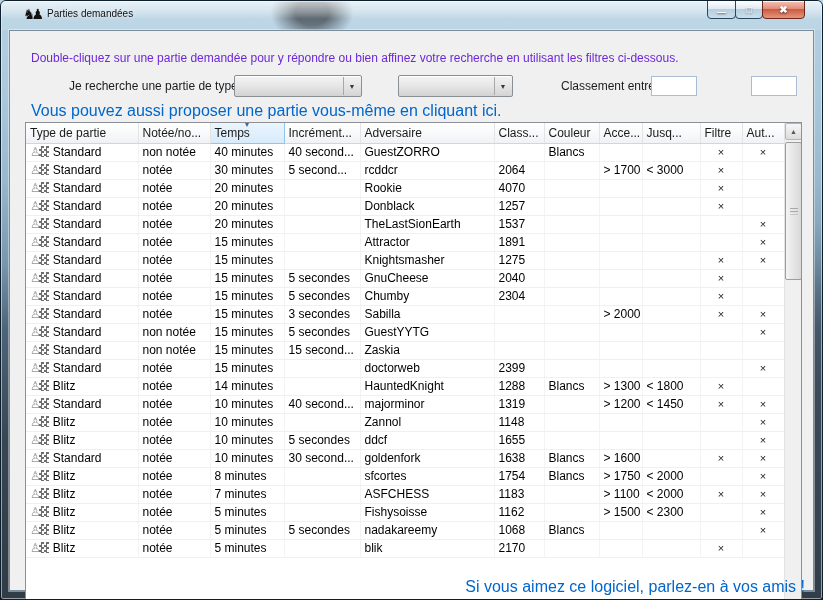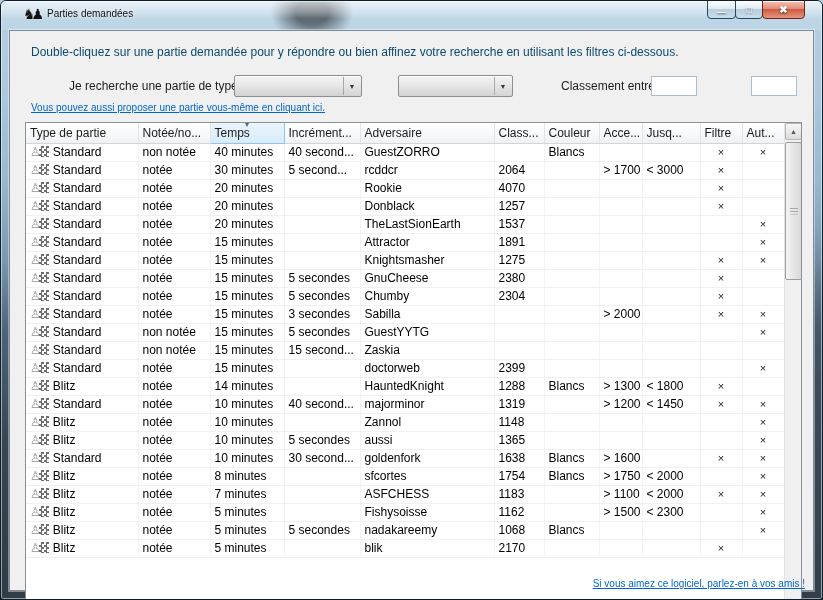--- a/index.html
+++ b/index.html
@@ -33,39 +33,39 @@
   .wbtn.close{width:43px;border-color:#6e2418;
     background:linear-gradient(180deg,#f4c4b2,#e28d7b 45%,#ce5a43 50%,#e2987c);}
   .wbtn .glyph{font-size:9px;color:#fff;line-height:1;text-shadow:0 1px 2px rgba(0,0,0,.65);}
   .wbtn.min .glyph{margin-top:5px;font-weight:bold;}
   .wbtn.max .glyph{font-size:10px;}
   .wbtn.close .glyph{font-size:10px;font-weight:bold;}
 
   
   .client{position:absolute;left:8px;right:8px;top:29px;bottom:8px;background:#f0f0f0;
     border:1px solid rgba(28,58,80,.55);box-shadow:0 0 0 1px rgba(255,255,255,.4);}
-  .intro{position:absolute;left:21px;top:14px;font-size:12px;color:#0c4a6e;}
+  .intro{position:absolute;left:21px;top:20px;font-size:12px;color:#6d28d9;}
   .lbl{position:absolute;font-size:12px;color:#1c1c1c;}
   .type-label{left:59px;top:48px;}
   .rating-label{left:551px;top:48px;}
   .and-label{left:768px;top:48px;text-align:center;}
   .combo{position:absolute;height:22px;border:1px solid #8a8f94;border-radius:2px;
     background:linear-gradient(180deg,#f4f4f4,#e8e8e8 45%,#d2d2d2);box-shadow:inset 0 1px 0 #fff;}
   .combo1{left:224px;top:44px;width:128px;}
   .combo2{left:388px;top:44px;width:115px;}
   .combo-val{position:absolute;left:5px;top:3px;font-size:12px;color:#000;}
   .combo-btn{position:absolute;right:1px;top:1px;bottom:1px;width:17px;
     border-left:1px solid #a8a8a8;display:flex;align-items:center;justify-content:center;
     background:linear-gradient(180deg,#f2f2f2,#d6d6d6);}
   .combo-arrow{font-size:7px;color:#30383f;}
   .txt{position:absolute;width:46px;height:20px;border:1px solid #a9bfd1;background:#fff;
     font-size:12px;padding:0 3px;font-family:"Liberation Sans",sans-serif;}
   .min-input{left:641px;top:45px;}
   .max-input{left:741px;top:45px;}
-  a.link{font-size:10px;color:#0066cc;text-decoration:underline;cursor:pointer;}
+  a.link{font-size:16px;color:#0066cc;cursor:pointer;}
   .propose{position:absolute;left:21px;top:71px;}
   .footer{position:absolute;right:8px;top:547px;margin-left:24px;}
 
   
   .listview{position:absolute;left:15px;top:91px;width:777px;height:513px;
     background:#fff;border:1px solid #8b8f98;overflow:hidden;}
   .lv-inner{position:absolute;left:0;top:0;right:17px;bottom:0;overflow:hidden;}
   table{border-collapse:collapse;table-layout:fixed;width:758px;}
   col.c0{width:112px;}col.c1{width:72px;}col.c2{width:74px;}col.c3{width:76px;}
   col.c4{width:134px;}col.c5{width:50px;}col.c6{width:55px;}col.c7{width:43px;}
@@ -285,21 +285,21 @@
     <td class="ctr">×</td>
   </tr>
               <tr>
     <td>
       <span class="row-icon"><span class="pawn">♙</span><span class="checker"></span></span><span>Standard</span>
     </td>
     <td>notée</td>
     <td>15 minutes</td>
     <td>5 secondes</td>
     <td>GnuCheese</td>
-    <td>2380</td>
+    <td>2040</td>
     <td></td>
     <td></td>
     <td></td>
     <td class="ctr">×</td>
     <td class="ctr"></td>
   </tr>
               <tr>
     <td>
       <span class="row-icon"><span class="pawn">♙</span><span class="checker"></span></span><span>Standard</span>
     </td>
@@ -419,22 +419,22 @@
     <td class="ctr"></td>
     <td class="ctr">×</td>
   </tr>
               <tr>
     <td>
       <span class="row-icon"><span class="pawn">♙</span><span class="checker"></span></span><span>Blitz</span>
     </td>
     <td>notée</td>
     <td>10 minutes</td>
     <td>5 secondes</td>
-    <td>aussi</td>
-    <td>1365</td>
+    <td>ddcf</td>
+    <td>1655</td>
     <td></td>
     <td></td>
     <td></td>
     <td class="ctr"></td>
     <td class="ctr">×</td>
   </tr>
               <tr>
     <td>
       <span class="row-icon"><span class="pawn">♙</span><span class="checker"></span></span><span>Standard</span>
     </td>

